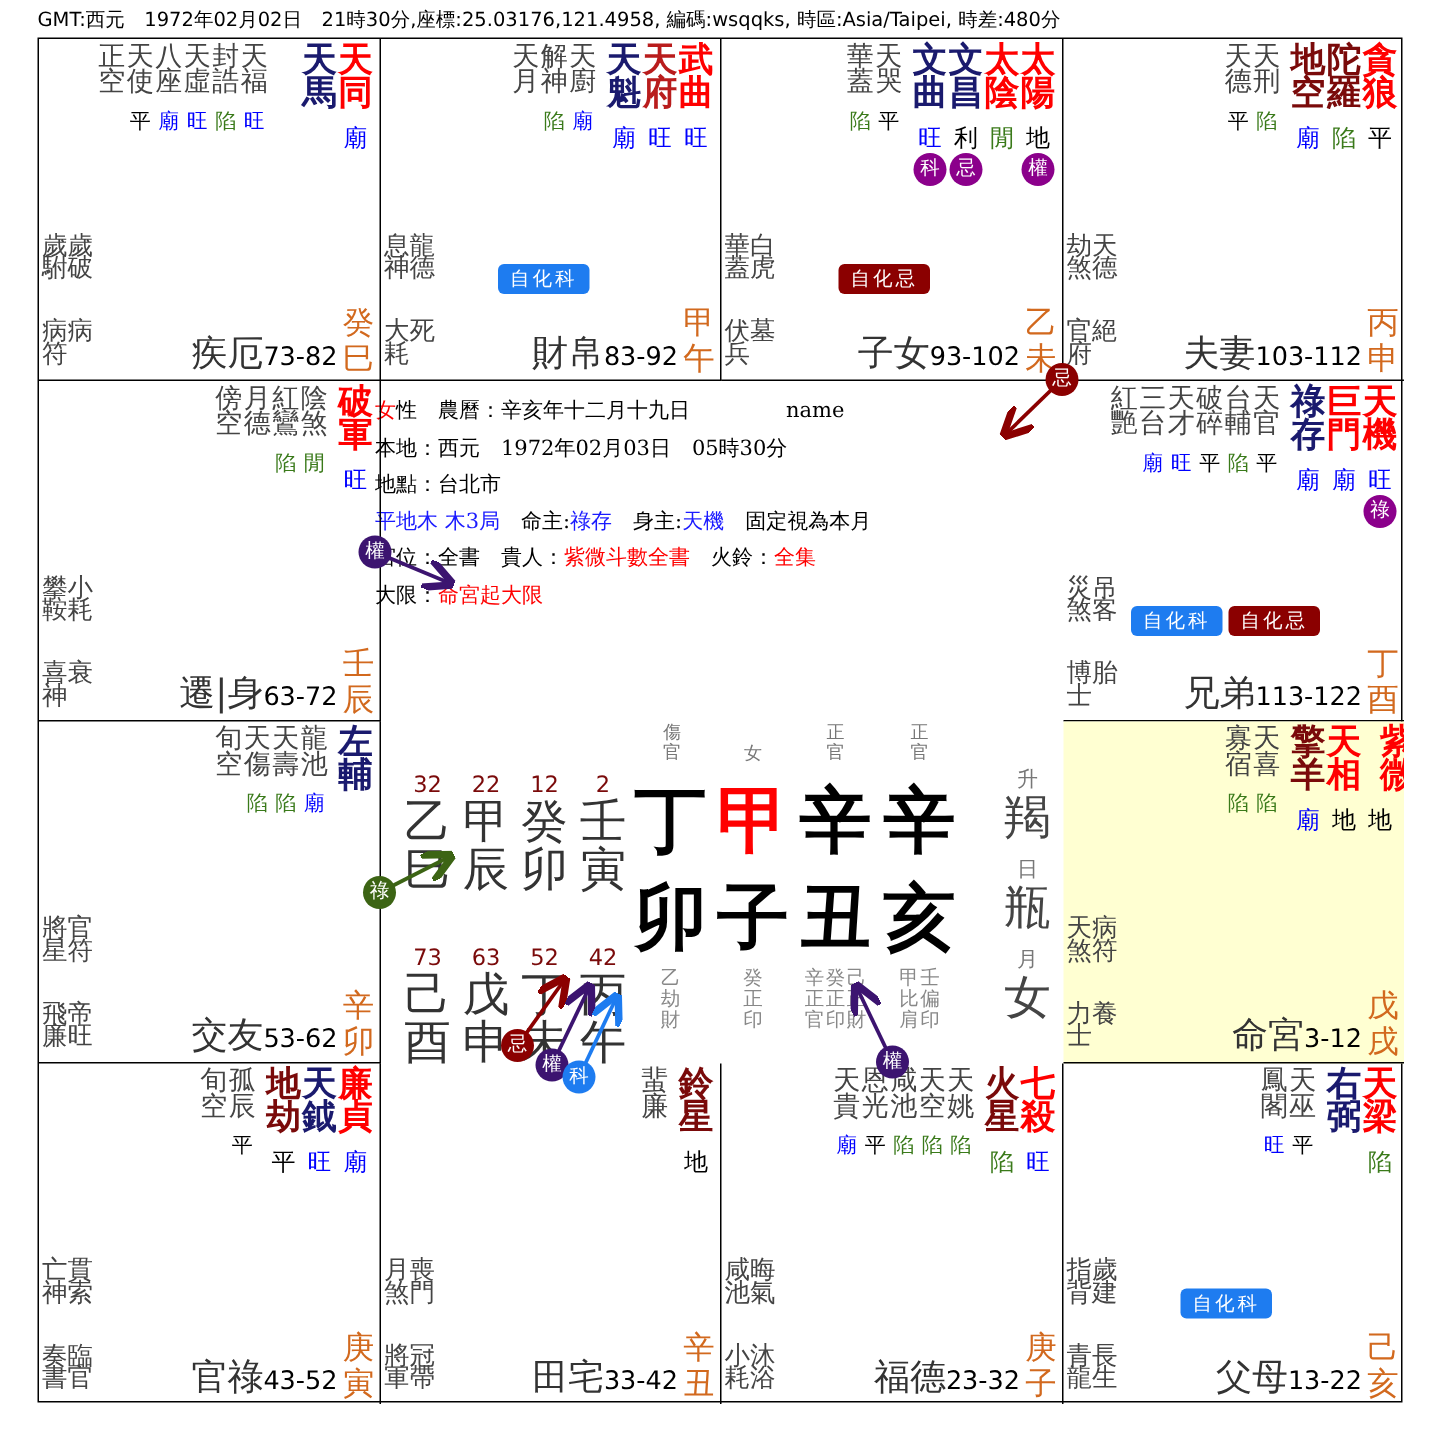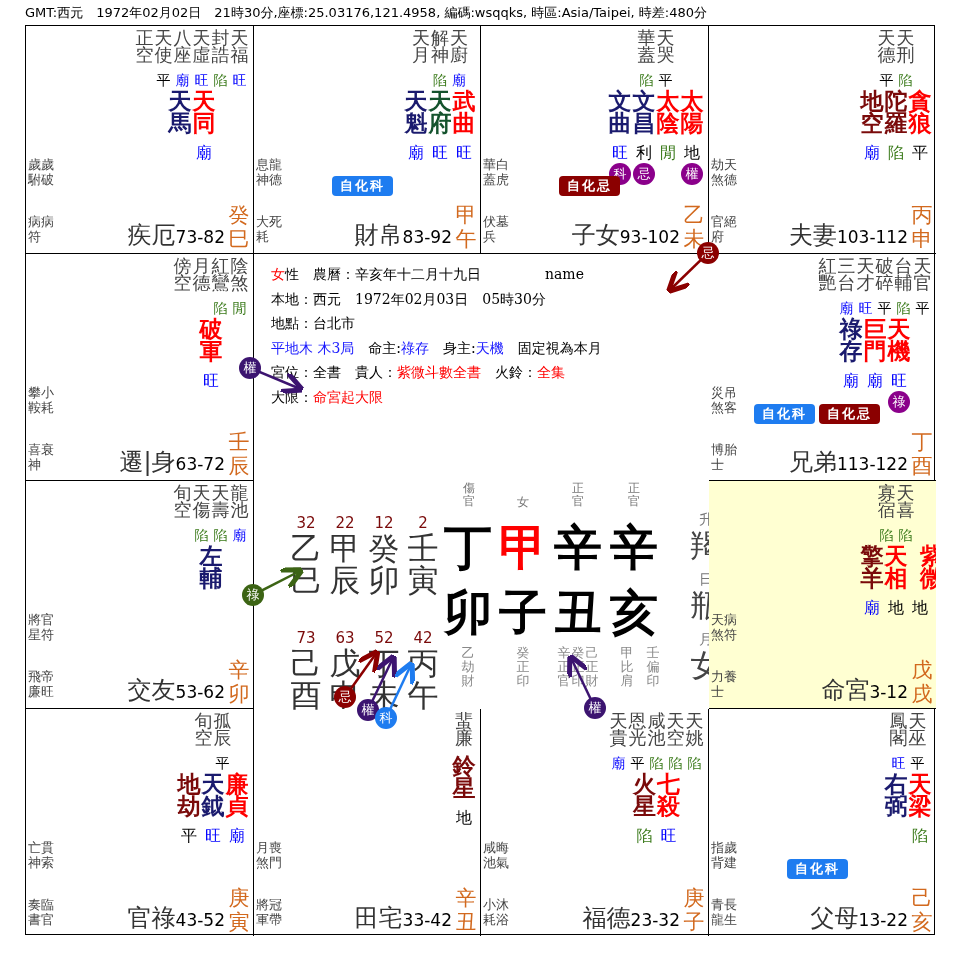--- a/index.html
+++ b/index.html
@@ -1,42 +1,42 @@
 <!DOCTYPE html>
 <html><head>
 <meta charset="utf-8">
 <style>
   html,body{margin:0;padding:0;background:#fff;}
   body{width:960px;height:960px;position:relative;overflow:hidden;font-family:"DejaVu Sans","Liberation Sans",sans-serif;color:#000;}
   .header{position:absolute;left:25px;top:4px;font-size:13px;white-space:nowrap;color:#000;}
   .chart{position:absolute;left:25px;top:25px;width:910px;height:910px;border:1px solid #000;box-sizing:border-box;}
   .cell{position:absolute;box-sizing:border-box;border-right:1px solid #000;border-bottom:1px solid #000;overflow:hidden;}
   .cell.ming{background:#ffffd2;}
-  .stars{position:absolute;top:3px;right:4px;display:flex;flex-direction:column;align-items:center;}
+  .stars{position:absolute;top:3px;right:4px;display:flex;flex-direction:row;align-items:flex-start;}
   .group{display:flex;flex-direction:column;align-items:flex-end;margin-left:6px;}
   .group-names{display:flex;flex-direction:row;}
   .minor .sname{width:19px;font-size:18px;line-height:17px;color:#444;text-align:center;word-break:break-all;}
   .minor .brights{display:flex;flex-direction:row;margin-top:9px;}
   .minor .bright{width:19px;font-size:14px;text-align:center;}
   .major-col{display:flex;flex-direction:column;align-items:center;width:24px;}
   .major-col .sname{width:24px;font-size:23px;line-height:22px;text-align:center;word-break:break-all;font-weight:bold;}
   .major-col .bright{font-size:16px;margin-top:9px;height:18px;}
   .sihua{margin-top:2px;width:22px;height:22px;border-radius:50%;background:#8b008b;color:#fff;font-size:13px;line-height:22px;text-align:center;}
-  .shensha{position:absolute;left:2px;font-size:13px;line-height:15px;color:#444;}
+  .shensha{position:absolute;left:2px;font-size:17px;line-height:15px;color:#444;}
   .shensha.s1{top:131px;}
   .shensha.s2{top:188px;}
   .badges{position:absolute;top:150px;left:78px;display:flex;gap:4px;}
-  .badge{font-family:"DejaVu Serif",serif;font-size:13px;color:#fff;padding:1px 8px;border-radius:4px;letter-spacing:2px;font-weight:bold;}
+  .badge{font-family:"DejaVu Serif",serif;font-size:13px;color:#fff;padding:1px 8px;border-radius:4px;letter-spacing:2px;}
   .badge.ke{background:#1e7cf0;}
   .badge.ji{background:#8b0000;}
   .pname{position:absolute;right:28px;bottom:2px;white-space:nowrap;color:#333;}
   .pname .nm{font-size:24px;}
   .pname .age{font-size:17px;color:#000;}
   .ganzhi{position:absolute;right:3px;bottom:2px;font-family:"DejaVu Serif",serif;color:#d2691e;font-size:21px;line-height:24px;width:22px;text-align:center;}
-  .center{position:absolute;left:240px;top:228px;width:455px;height:455px;}
+  .center{position:absolute;left:219px;top:228px;width:455px;height:455px;}
   .info{position:absolute;left:5px;top:8px;font-family:"DejaVu Serif","Liberation Serif",serif;font-size:14px;line-height:24.5px;white-space:nowrap;}
   .red{color:#ff0000;} .blue{color:#1a1aff;}
   .pill{position:absolute;text-align:center;}
   .age-sm{font-size:15px;color:#7a0a0a;}
   .gz-sm{font-size:31px;color:#333;line-height:32px;}
   .gz-big{font-size:48px;color:#000;font-weight:bold;line-height:50px;}
   .lbl{font-size:12px;color:#777;line-height:13px;width:14px;}
   .hid{font-size:13px;color:#888;line-height:14px;width:14px;}
   .zod-s{font-size:14px;color:#777;}
   .zod-b{font-size:31px;color:#444;line-height:32px;}
@@ -114,21 +114,21 @@
         <div class="pill gz-big" style="left: 287px; top: 268px; width: 50px;">辛</div>
         <div class="pill gz-big" style="left: 287px; top: 333px; width: 50px;">丑</div>
         <div class="pill" style="top: 392px; display: flex; left: 291px;">
           <div class="hid">辛正官</div>
           <div class="hid">癸正印</div>
           <div class="hid">己正財</div>
         </div>
         <div class="pill lbl" style="left: 361px; top: 228px;">正官</div>
         <div class="pill gz-big" style="left: 343px; top: 268px; width: 50px;">辛</div>
         <div class="pill gz-big" style="left: 343px; top: 333px; width: 50px;">亥</div>
-        <div class="pill" style="top: 392px; display: flex; left: 354px; gap: 12px;">
+        <div class="pill" style="top: 392px; display: flex; left: 354px;">
           <div class="hid">甲比肩</div>
           <div class="hid">壬偏印</div>
         </div>
         <div class="pill" style="left: 422px; top: 257px; width: 36px;">
           <div class="zod-s">升</div>
           <div class="zod-b">羯</div>
         </div>
         <div class="pill" style="left: 422px; top: 317px; width: 36px;">
           <div class="zod-s">日</div>
           <div class="zod-b">瓶</div>
@@ -152,21 +152,21 @@
           </div>
           <div class="brights">
             <div class="bright" style="color: rgb(0, 0, 0);"></div>
             <div class="bright" style="color: rgb(0, 0, 0);">平</div>
             <div class="bright" style="color: rgb(0, 0, 255);">廟</div>
             <div class="bright" style="color: rgb(0, 0, 255);">旺</div>
             <div class="bright" style="color: rgb(58, 122, 26);">陷</div>
             <div class="bright" style="color: rgb(0, 0, 255);">旺</div>
           </div>
         </div>
-        <div class="group-names" style="margin-left: 6px;">
+        <div class="group-names" style="margin-left: 22px;">
           <div class="major-col">
             <div class="sname" style="color: rgb(26, 26, 110);">天馬</div>
             <div class="bright" style="color: rgb(0, 0, 0);"></div>
           </div>
           <div class="major-col">
             <div class="sname" style="color: rgb(255, 0, 0);">天同</div>
             <div class="bright" style="color: rgb(0, 0, 255);">廟</div>
           </div>
         </div>
       </div>
@@ -197,21 +197,21 @@
             <div class="bright" style="color: rgb(58, 122, 26);">陷</div>
             <div class="bright" style="color: rgb(0, 0, 255);">廟</div>
           </div>
         </div>
         <div class="group-names" style="margin-left: 6px;">
           <div class="major-col">
             <div class="sname" style="color: rgb(26, 26, 110);">天魁</div>
             <div class="bright" style="color: rgb(0, 0, 255);">廟</div>
           </div>
           <div class="major-col">
-            <div class="sname" style="color: #14532d;">天府</div>
+            <div class="sname" style="color: #b91c1c;">天府</div>
             <div class="bright" style="color: rgb(0, 0, 255);">旺</div>
           </div>
           <div class="major-col">
             <div class="sname" style="color: rgb(255, 0, 0);">武曲</div>
             <div class="bright" style="color: rgb(0, 0, 255);">旺</div>
           </div>
         </div>
       </div>
       <div class="shensha s1">
         <div>息龍</div>

